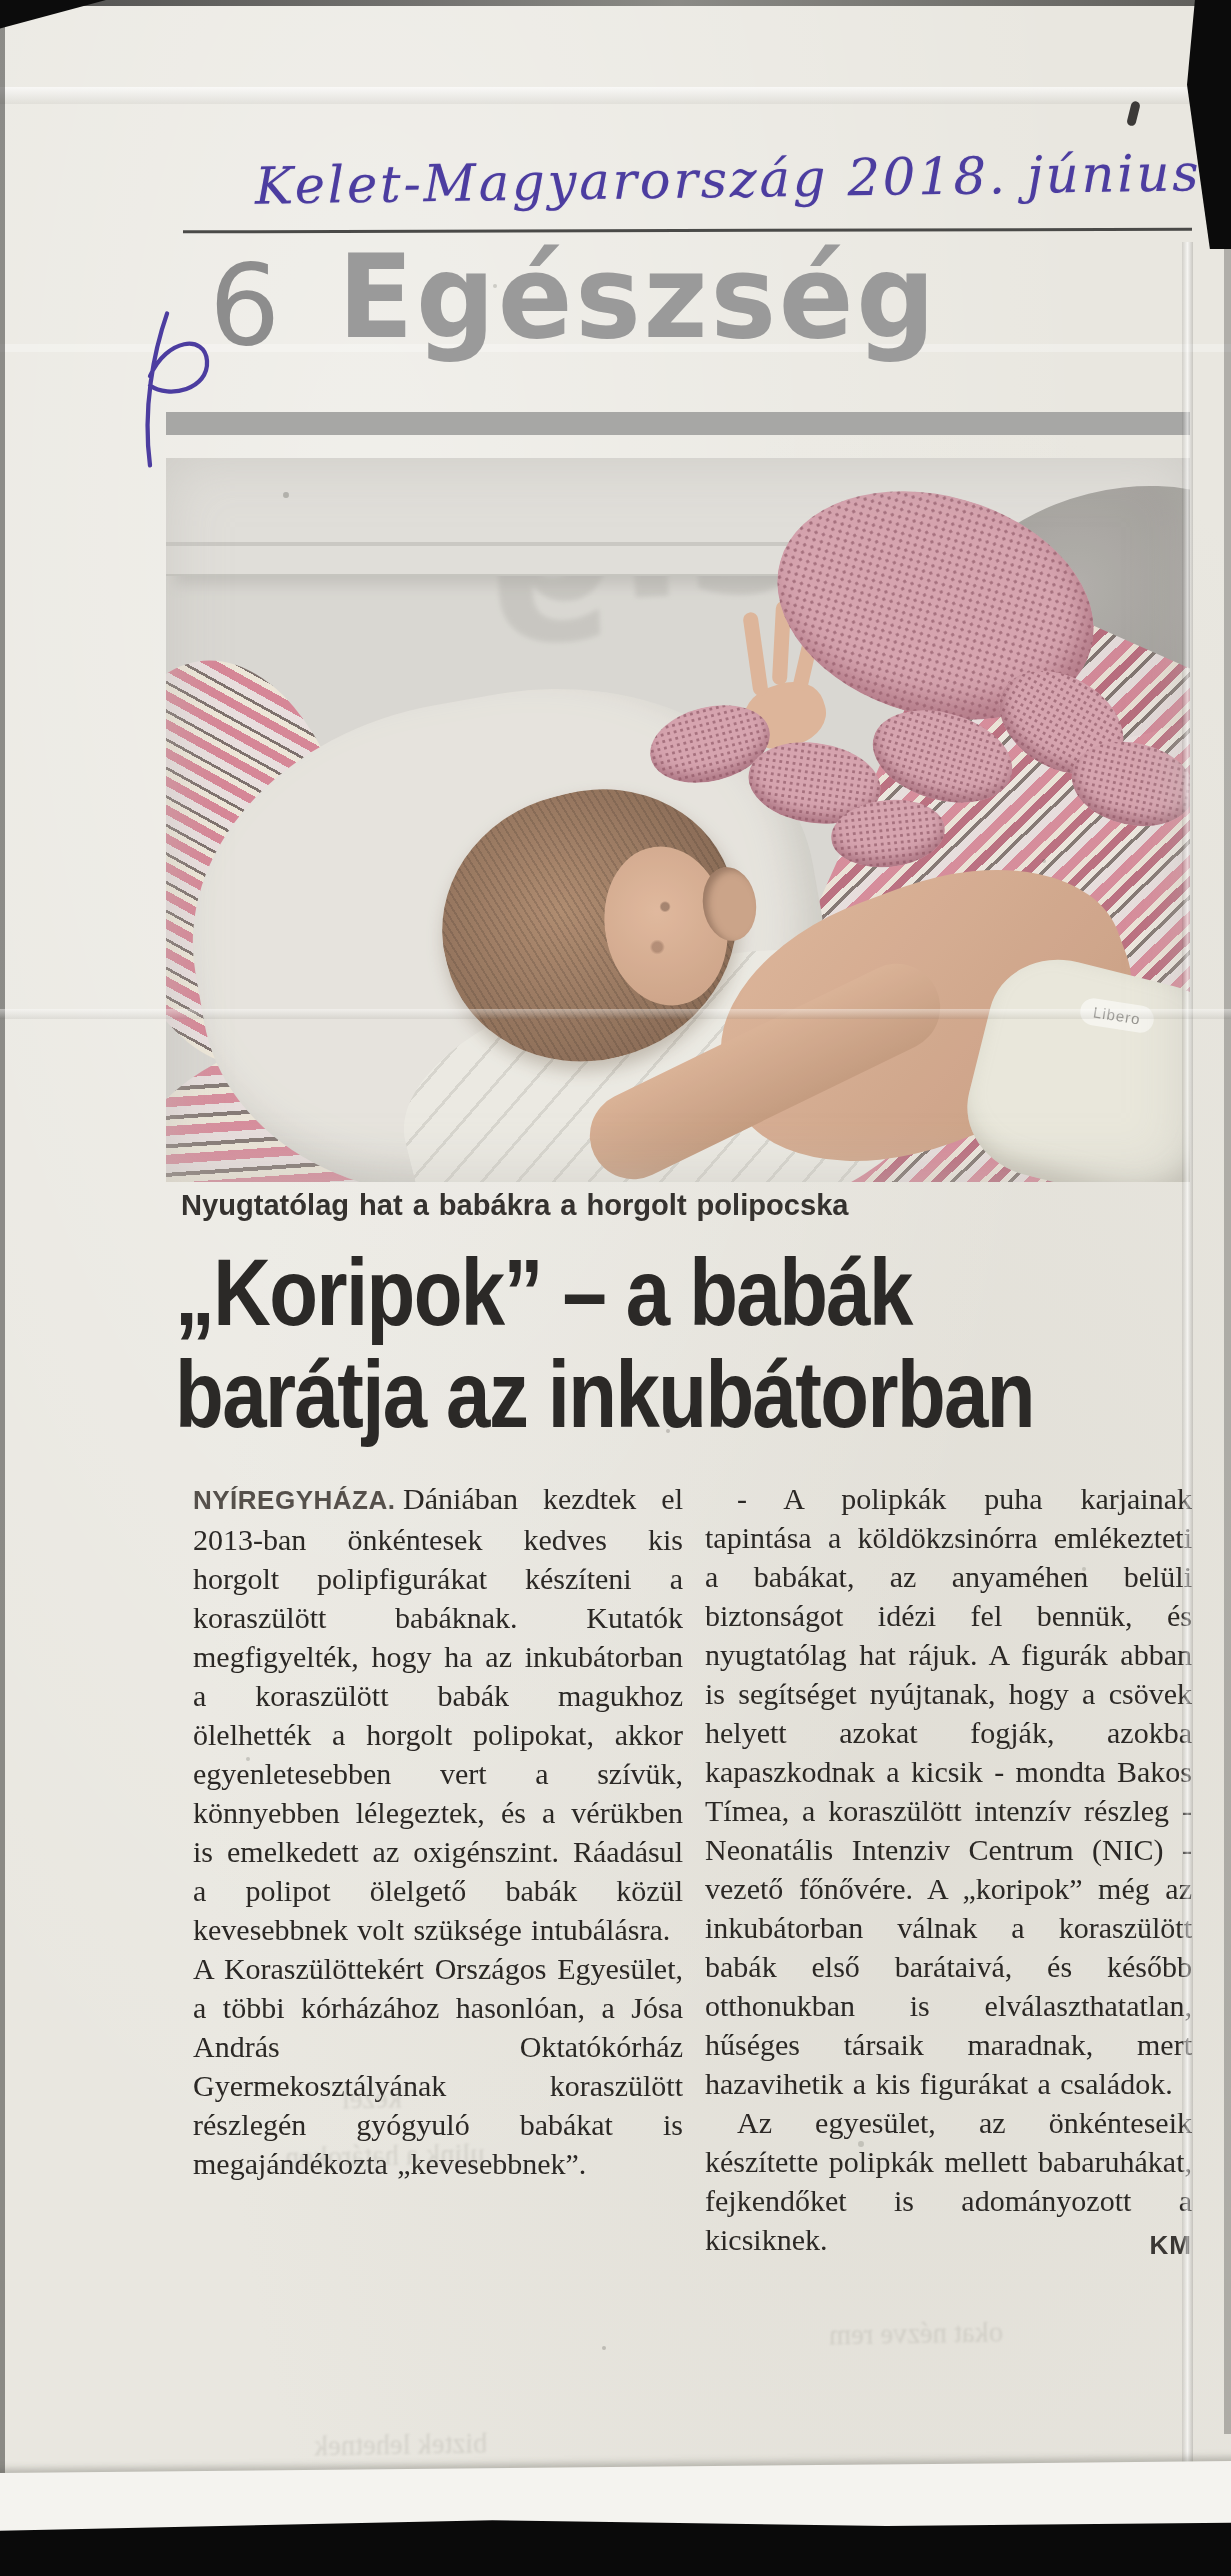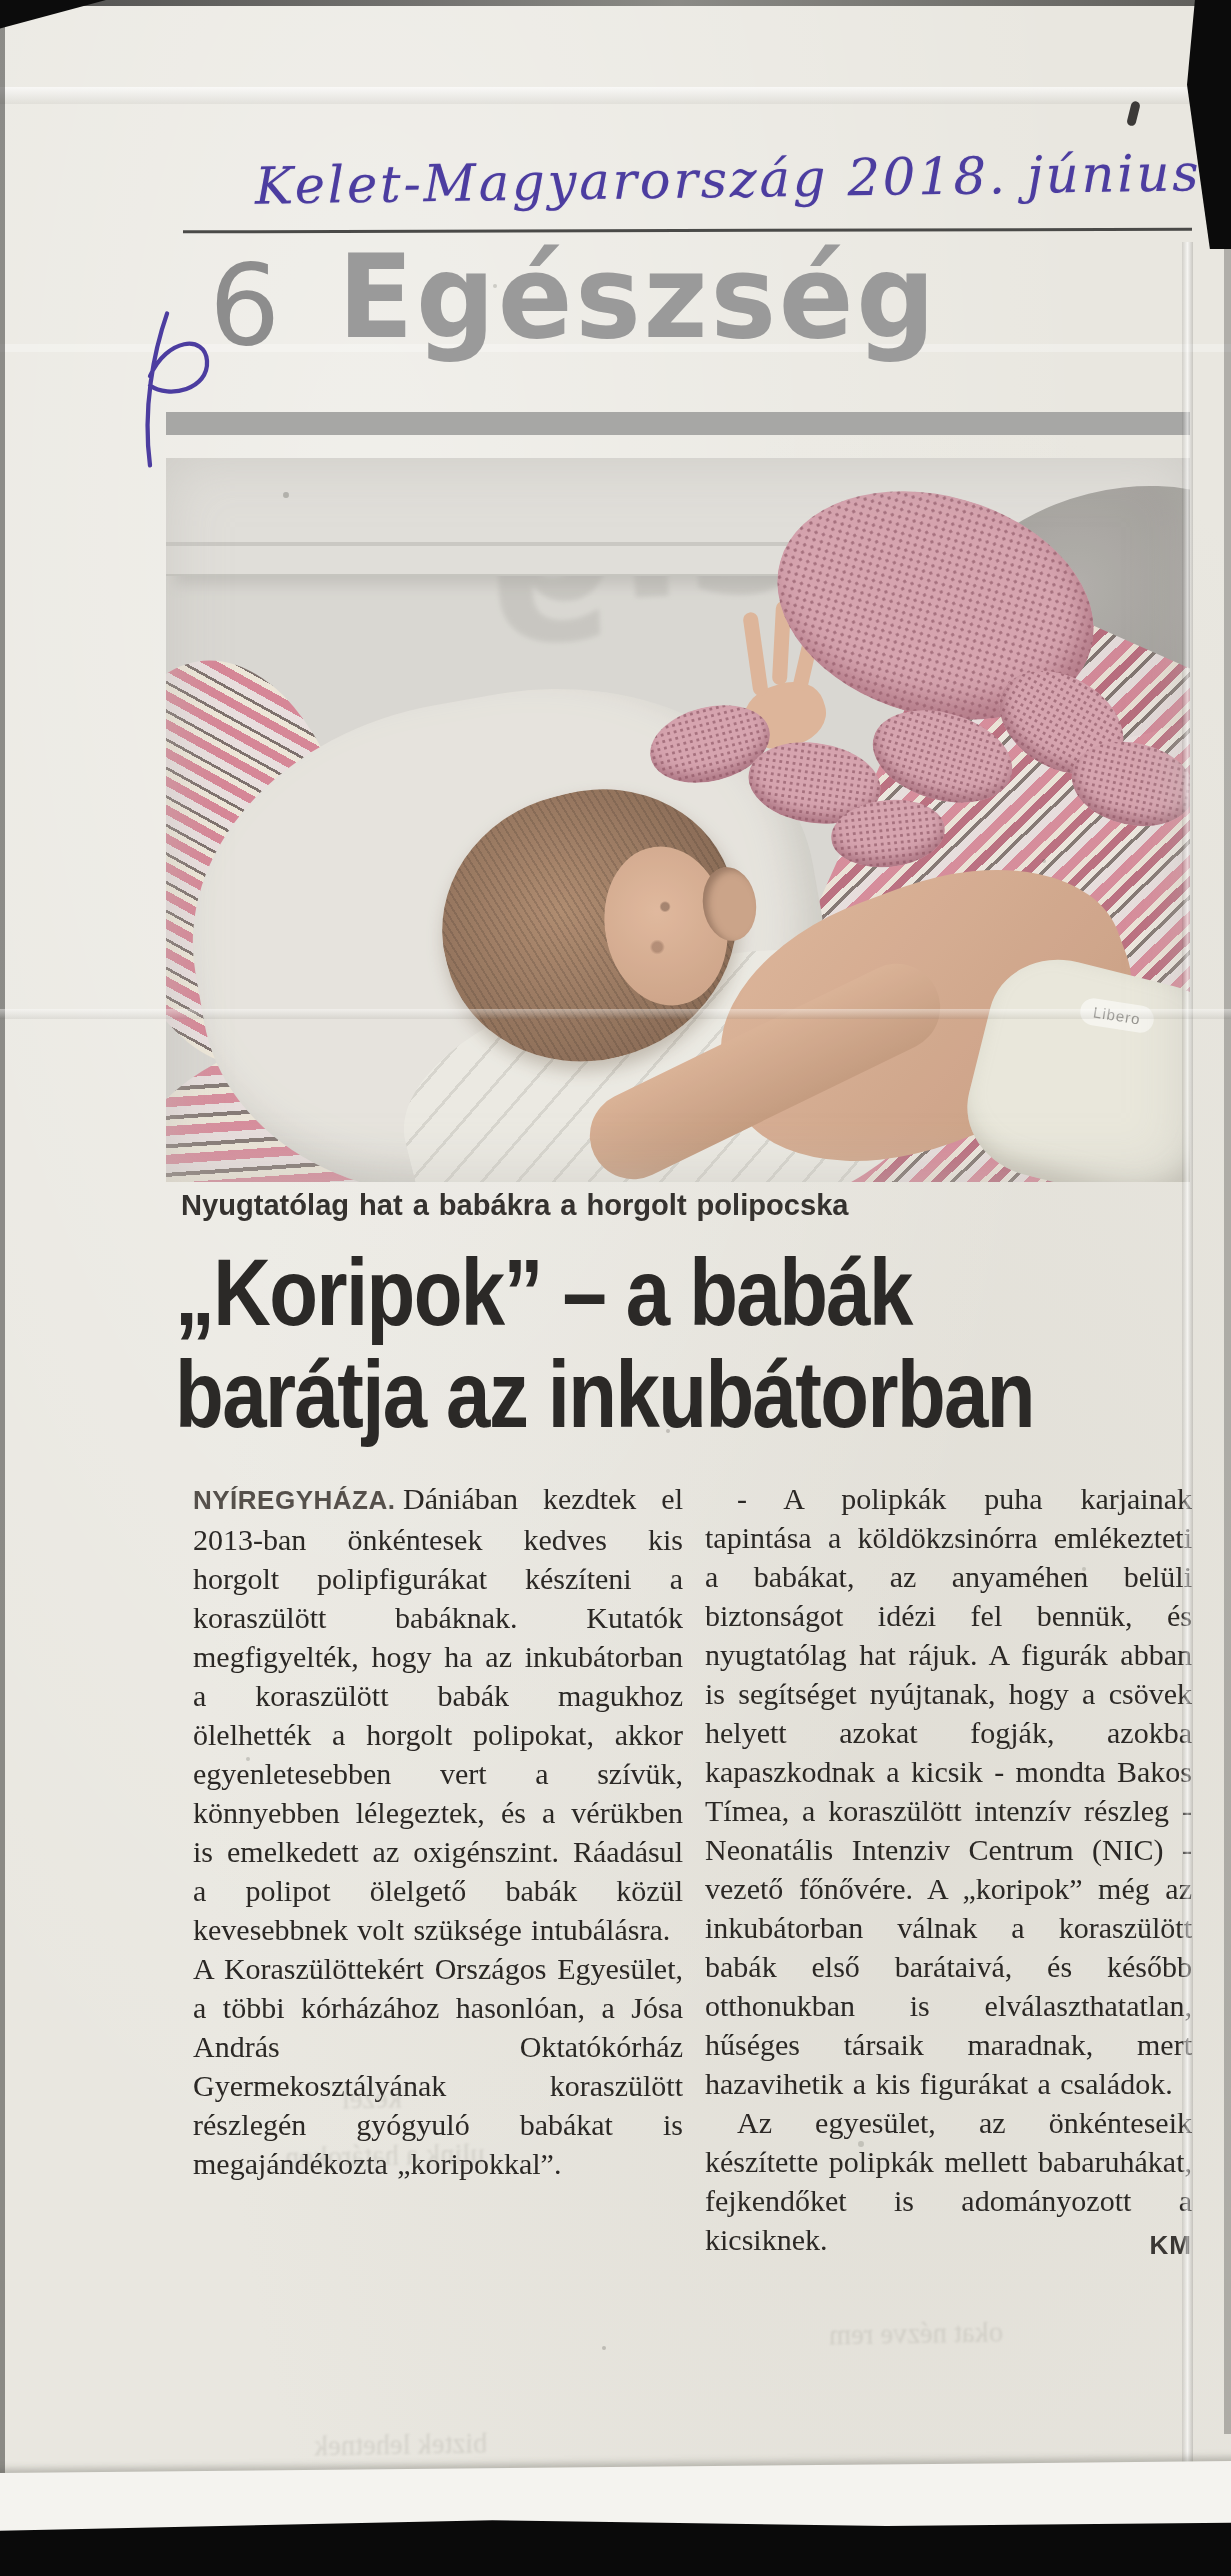--- a/index.html
+++ b/index.html
@@ -200,21 +200,21 @@
 
     <div class="caption">Nyugtatólag hat a babákra a horgolt polipocska</div>
 
     <h1 class="headline">
       <span>„Koripok” – a babák</span><br>
       <span>barátja az inkubátorban</span>
     </h1>
 
     <div class="col col1">
       <p><span class="lead">NYÍREGYHÁZA.</span><span>Dániában kezdtek el 2013-ban önkéntesek kedves kis horgolt polipfigurákat készíteni a koraszülött babáknak. Kutatók megfigyelték, hogy ha az inkubátorban a koraszülött babák magukhoz ölelhették a horgolt polipokat, akkor egyenletesebben vert a szívük, könnyebben lélegeztek, és a vérükben is emelkedett az oxigénszint. Ráadásul a polipot ölelgető babák közül kevesebbnek volt szüksége intubálásra.</span></p>
-      <p>A Koraszülöttekért Országos Egyesület, a többi kórházához hasonlóan, a Jósa András Oktatókórház Gyermekosztályának koraszülött részlegén gyógyuló babákat is megajándékozta „koripokkal”.</p>
+      <p>A Koraszülöttekért Országos Egyesület, a többi kórházához hasonlóan, a Jósa András Oktatókórház Gyermekosztályának koraszülött részlegén gyógyuló babákat is megajándékozta „kevesebbnek”.</p>
     </div>
 
     <div class="col col2">
       <p class="indent">- A polipkák puha karjainak tapintása a köldökzsinórra emlékezteti a babákat, az anyaméhen belüli biztonságot idézi fel bennük, és nyugtatólag hat rájuk. A figurák abban is segítséget nyújtanak, hogy a csövek helyett azokat fogják, azokba kapaszkodnak a kicsik - mondta Bakos Tímea, a koraszülött intenzív részleg - Neonatális Intenziv Centrum (NIC) - vezető főnővére. A „koripok” még az inkubátorban válnak a koraszülött babák első barátaivá, és később otthonukban is elválaszthatatlan, hűséges társaik maradnak, mert hazavihetik a kis figurákat a családok.</p>
       <p class="indent"><span>Az egyesület, az önkénteseik készítette polipkák mellett babaruhákat, fejkendőket is adományozott a kicsiknek.</span><span class="byline">KM</span></p>
     </div>
 
     <div class="ghost g1">kezel</div>
     <div class="ghost g2">ulink a határokon</div>
     <div class="ghost g3">okat nézve rem</div>

